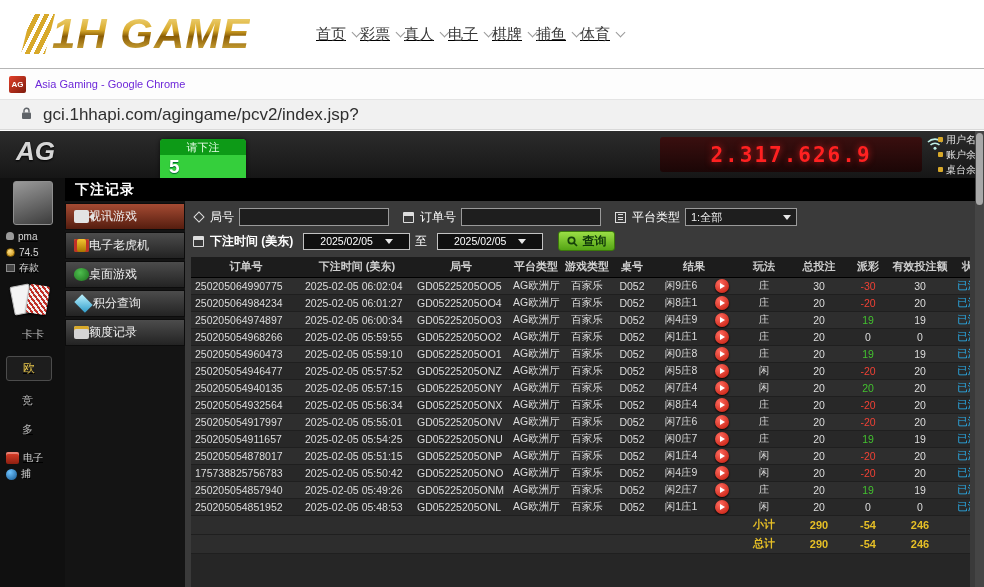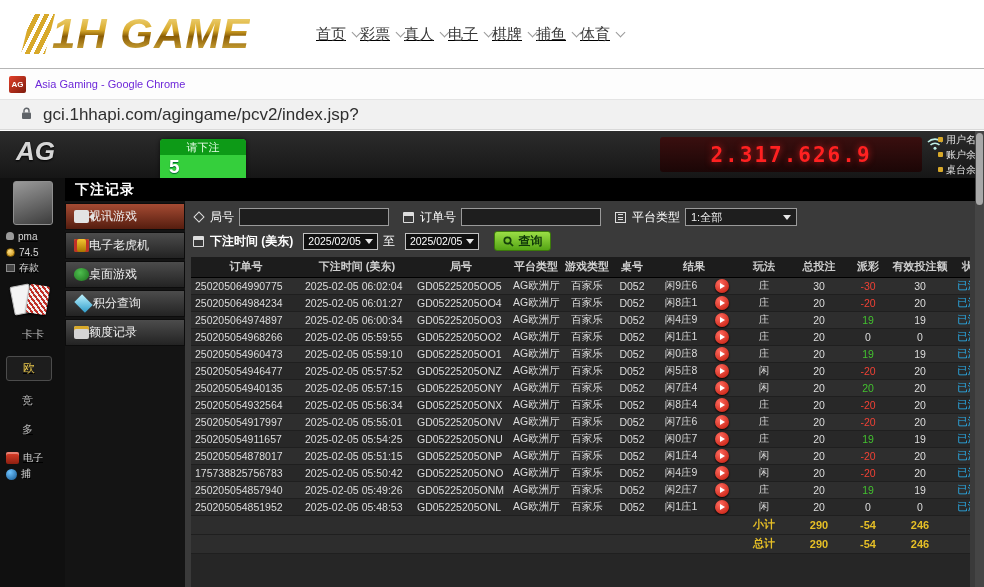--- a/index.html
+++ b/index.html
@@ -109,21 +109,21 @@
     background:linear-gradient(#ddd,#ddd) 1.5px 1.5px/5px 1.2px no-repeat,
                linear-gradient(#ddd,#ddd) 1.5px 4px/5px 1.2px no-repeat,
                linear-gradient(#ddd,#ddd) 1.5px 6.5px/5px 1.2px no-repeat; }
   .f-input { height:18px; width:150px; background:#1e1e1e; border:1px solid #9a9a9a; color:#eee;
     font-size:11px; padding:0 4px; }
   .f-input.w140 { width:140px; }
   .f-select { height:18px; width:112px; background:#1e1e1e; border:1px solid #9a9a9a; color:#eee;
     font-size:11px; display:flex; align-items:center; justify-content:space-between; padding:0 5px; cursor:pointer; }
   .dd { border-left:4px solid transparent; border-right:4px solid transparent; border-top:5px solid #e8e8e8; }
   .date-btn { height:17px; min-width:64px; background:#101010; border:1px solid #c2c2c2; color:#fff;
-    font-size:10.5px; display:inline-flex; align-items:center; gap:4px; padding:0 4px; margin:0 5px; cursor:pointer; }
+    font-size:10.5px; display:inline-flex; align-items:center; gap:12px; padding:0 16px; margin:0 5px; cursor:pointer; }
   .search-btn { height:20px; margin-left:10px; padding:0 8px; border-radius:3px; cursor:pointer;
     background:linear-gradient(180deg,#9ade45,#55a515); border:1px solid #3c7a0a; color:#10380a;
     font-size:12px; font-weight:bold; display:inline-flex; align-items:center; gap:4px; }
 
   
   .table-wrap { flex:1; margin-top:3px; background:#262626; overflow:hidden; }
   table { width:100%; border-collapse:collapse; table-layout:fixed; }
   thead th { height:20px; background:#1c1c1c; color:#cfcfcf; font-size:11px; font-weight:bold;
     border-bottom:1px solid #000; white-space:nowrap; overflow:hidden; }
   tbody td { height:17px; font-size:10.5px; color:#dcdcdc; text-align:center; white-space:nowrap;

